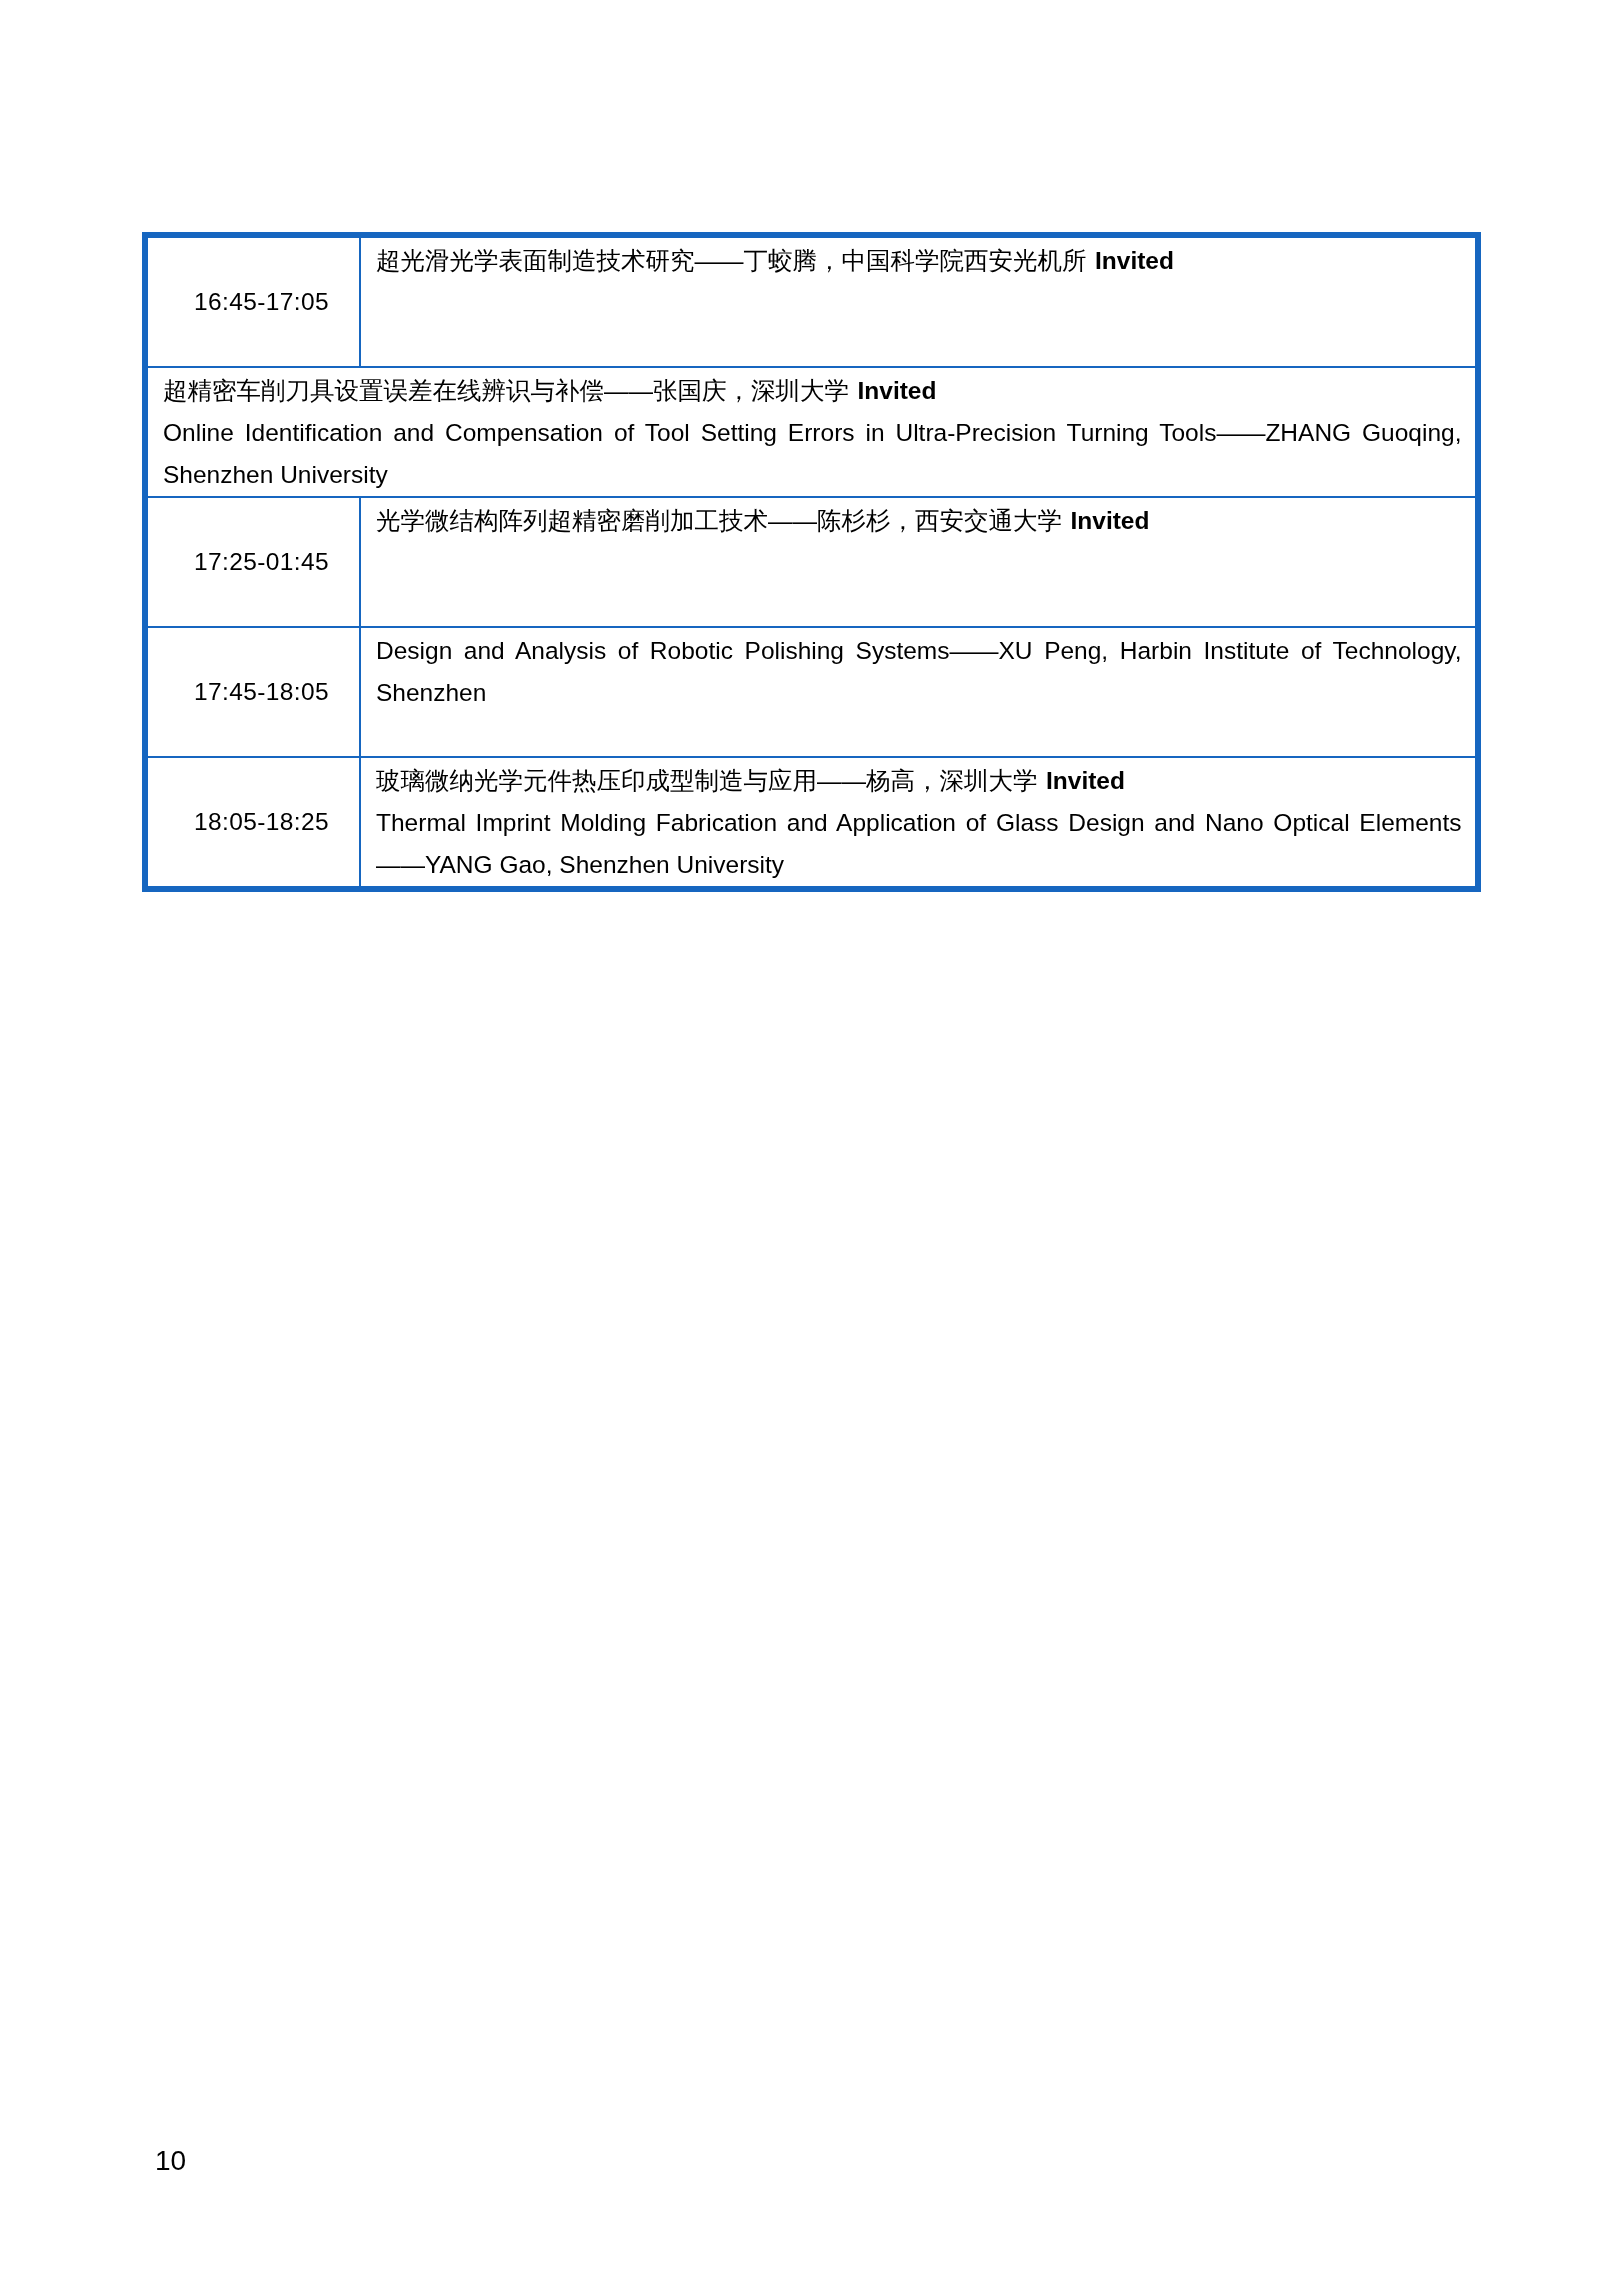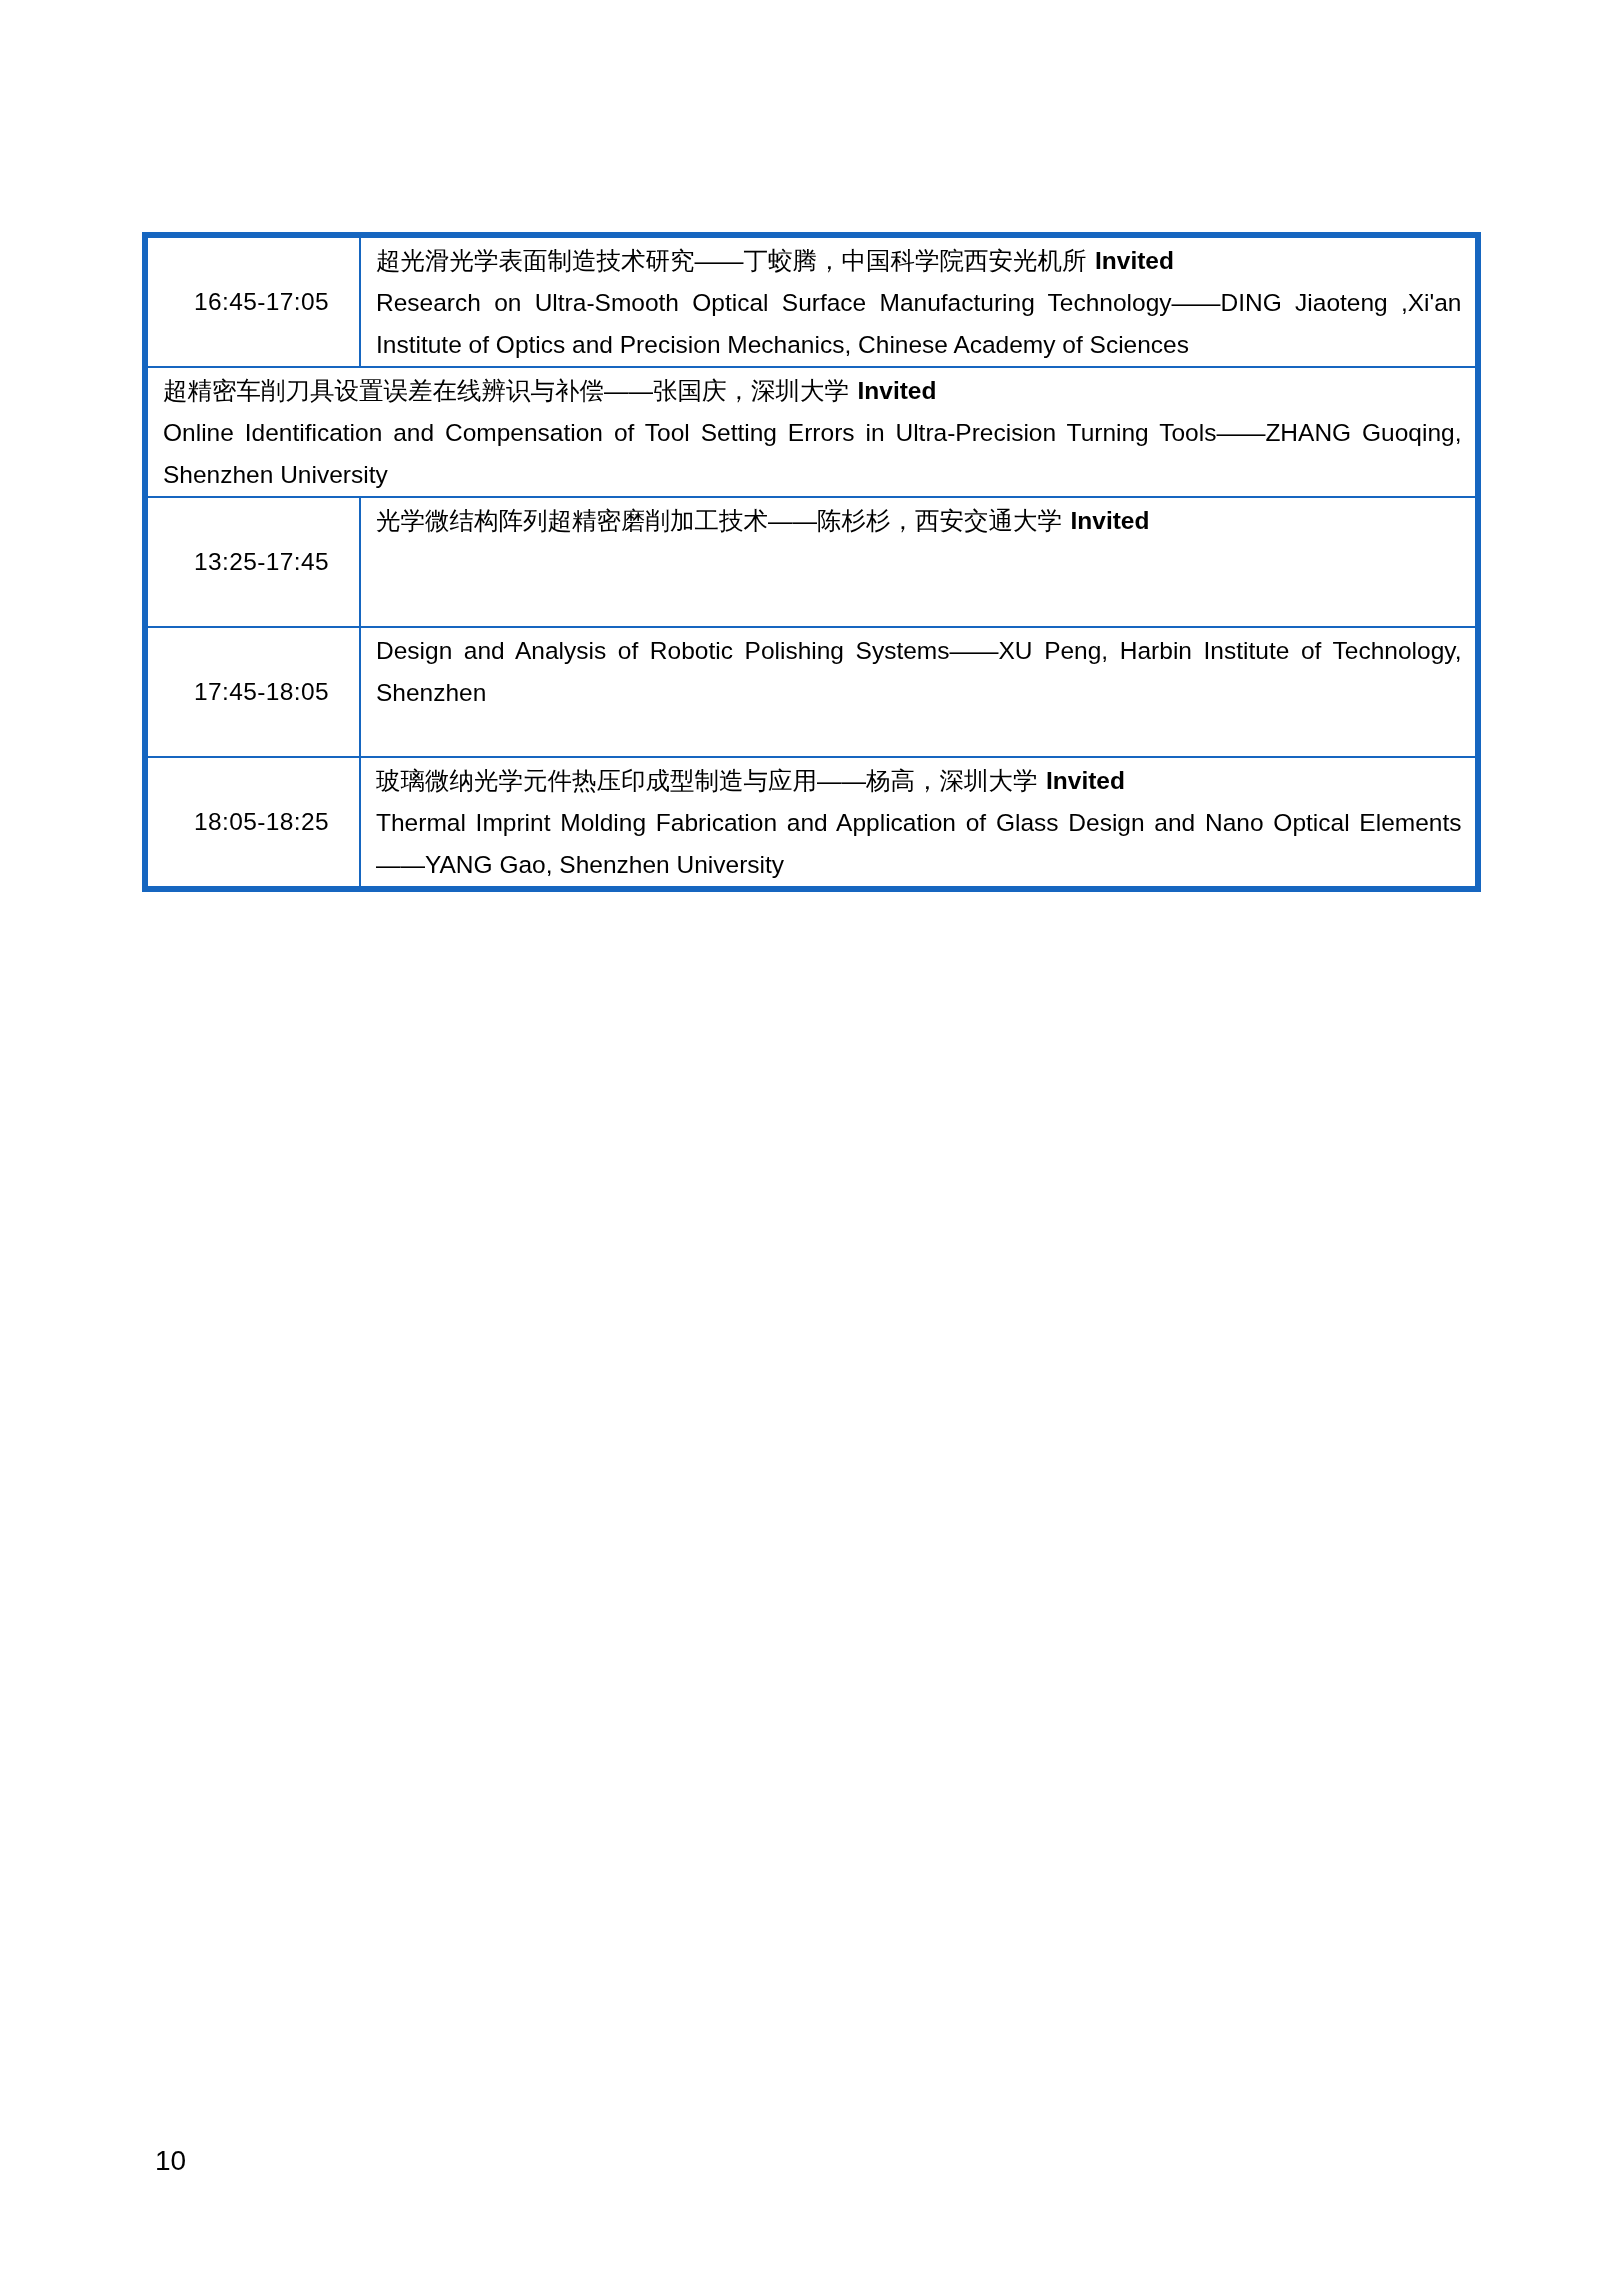--- a/index.html
+++ b/index.html
@@ -74,33 +74,32 @@
 </style>
 </head>
 <body>
 
 <div class="schedule-table">
 
   <div class="row">
     <div class="time-cell">16:45-17:05</div>
     <div class="content-cell">
       <div class="title-zh"><span>超光滑光学表面制造技术研究——丁蛟腾，中国科学院西安光机所</span><span class="invited">Invited</span></div>
-      <div class="title-en">Research on Ultra-Smooth Optical Surface Manufacturing Technology——DING Jiaoteng ,Xi'an Institute of Optics and Precision Mechanics, Chinese Academy of Sciences</div>
     </div>
   </div>
 
   <div class="row">
     <div class="content-cell">
       <div class="title-zh"><span>超精密车削刀具设置误差在线辨识与补偿——张国庆，深圳大学</span><span class="invited">Invited</span></div>
       <div class="title-en">Online Identification and Compensation of Tool Setting Errors in Ultra-Precision Turning Tools——ZHANG Guoqing, Shenzhen University</div>
     </div>
   </div>
 
   <div class="row">
-    <div class="time-cell">13:25-17:45</div>
+    <div class="time-cell">17:25-01:45</div>
     <div class="content-cell">
       <div class="title-zh"><span>光学微结构阵列超精密磨削加工技术——陈杉杉，西安交通大学</span><span class="invited">Invited</span></div>
     </div>
   </div>
 
   <div class="row">
     <div class="time-cell">17:45-18:05</div>
     <div class="content-cell">
       <div class="title-en">Design and Analysis of Robotic Polishing Systems——XU Peng, Harbin Institute of Technology, Shenzhen</div>
     </div>

